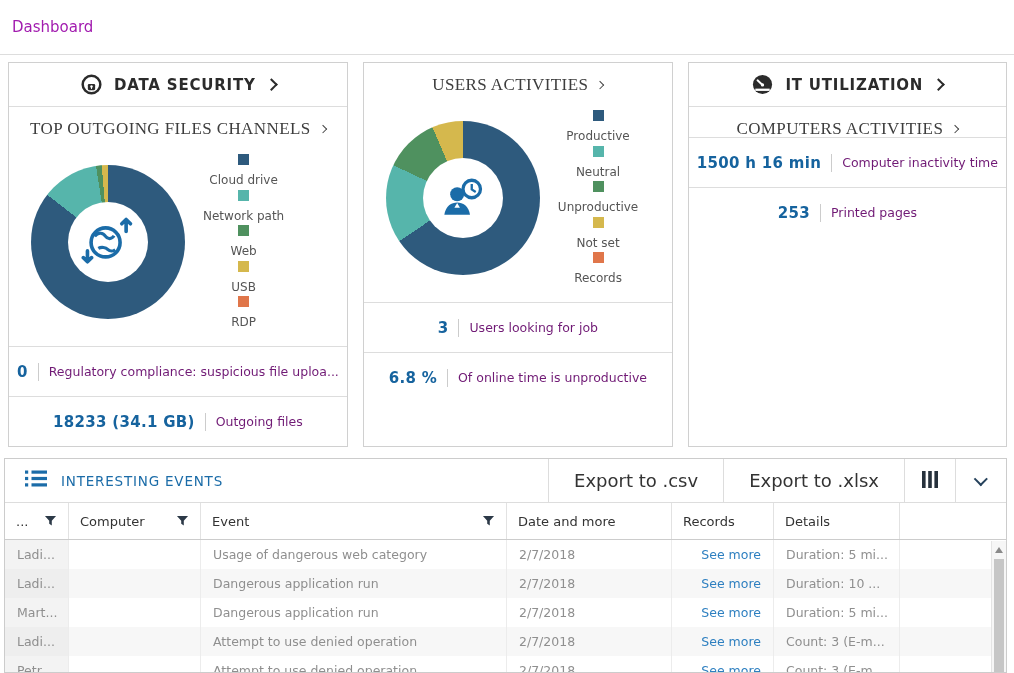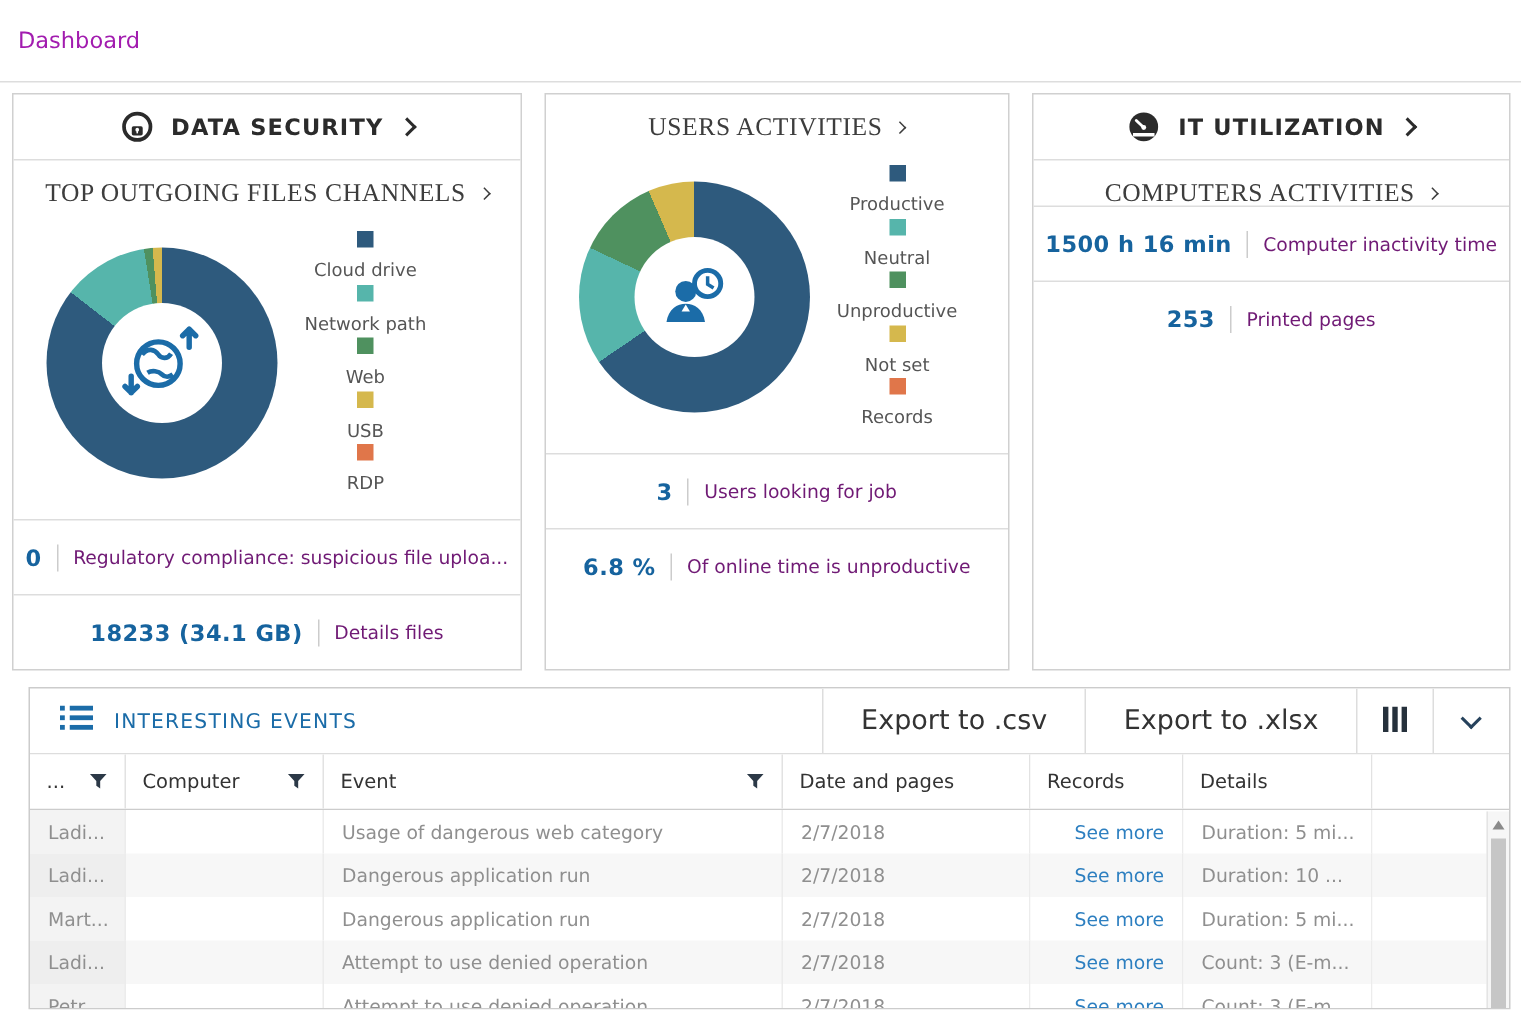--- a/index.html
+++ b/index.html
@@ -31,21 +31,21 @@
   .legend { list-style:none; margin-left:18px; font-size:12px; color:#555; }
   .legend li { display:flex; align-items:center; gap:8px; margin:2.5px 0; white-space:nowrap;flex-direction:column; }
   .legend .sw { width:11px; height:11px; flex:none; }
   .stat { height:50px; border-top:1px solid #ddd; display:flex; align-items:center;
           justify-content:center; gap:10px; white-space:nowrap; overflow:hidden; padding:0 8px; }
   .stat b { color:#16639e; font-size:15px; letter-spacing:.3px; flex:none; }
   .pipe { width:1px; height:18px; background:#ccc; flex:none; }
   .stat-label { font-size:12.5px; color:#701a75; }
 
   
-  .events { margin:11px 7px 0 19px; height:215px; border:1px solid #ccc; background:#fff;
+  .events { margin:11px 7px 0 4px; height:215px; border:1px solid #ccc; background:#fff;
             position:relative; overflow:hidden; }
   .ev-head { height:44px; border-bottom:1px solid #ddd; display:flex; align-items:stretch; }
   .ev-title-wrap { display:flex; align-items:center; gap:14px; padding-left:20px; flex:1; }
   .ev-title { color:#1b6ca8; font-size:13.5px; letter-spacing:.8px; }
   .exp { background:#fff; border:none; border-left:1px solid #ddd; font-size:18px;
          color:#333; padding:0 25px; cursor:pointer;
          font-family:"DejaVu Sans","Liberation Sans",sans-serif; }
   .icon-btn { background:#fff; border:none; border-left:1px solid #ddd; width:51px;
               display:flex; align-items:center; justify-content:center; cursor:pointer; }
   .chev-down { display:inline-block; border:solid #26425c; border-width:0 2.4px 2.4px 0;
@@ -138,21 +138,21 @@
         </ul>
     </div>
     <div class="stat">
       <b>0</b>
       <span class="pipe"></span>
       <span class="stat-label">Regulatory compliance: suspicious file uploa...</span>
     </div>
     <div class="stat">
       <b>18233 (34.1 GB)</b>
       <span class="pipe"></span>
-      <span class="stat-label">Details files</span>
+      <span class="stat-label">Outgoing files</span>
     </div>
   </section>
 
   <section class="card">
     <div class="card-sub">
       <span>USERS ACTIVITIES</span>
       <span class="chev small"></span>
     </div>
     <div class="chart-row">
       <div class="donut" style="background: conic-gradient(rgb(46, 90, 125) 0%, rgb(46, 90, 125) 65.5%, rgb(86, 181, 171) 65.5%, rgb(86, 181, 171) 82%, rgb(79, 145, 95) 82%, rgb(79, 145, 95) 93.5%, rgb(213, 184, 77) 93.5%, rgb(213, 184, 77) 100%);">
@@ -280,21 +280,21 @@
           <path d="M1 1h12L8.4 6.2v5.3L5.6 9.6V6.2z" fill="#2c3947"></path>
         </svg>
       </div>
       <div class="hcell c2">
         <span>Event</span>
         <svg class="funnel" width="13" height="12" viewBox="0 0 14 13">
           <path d="M1 1h12L8.4 6.2v5.3L5.6 9.6V6.2z" fill="#2c3947"></path>
         </svg>
       </div>
       <div class="hcell c3">
-        <span>Date and pages</span>
+        <span>Date and more</span>
       </div>
       <div class="hcell c4">
         <span>Records</span>
       </div>
       <div class="hcell c5">
         <span>Details</span>
       </div>
       <div class="hcell c6">
         <span></span>
       </div>

